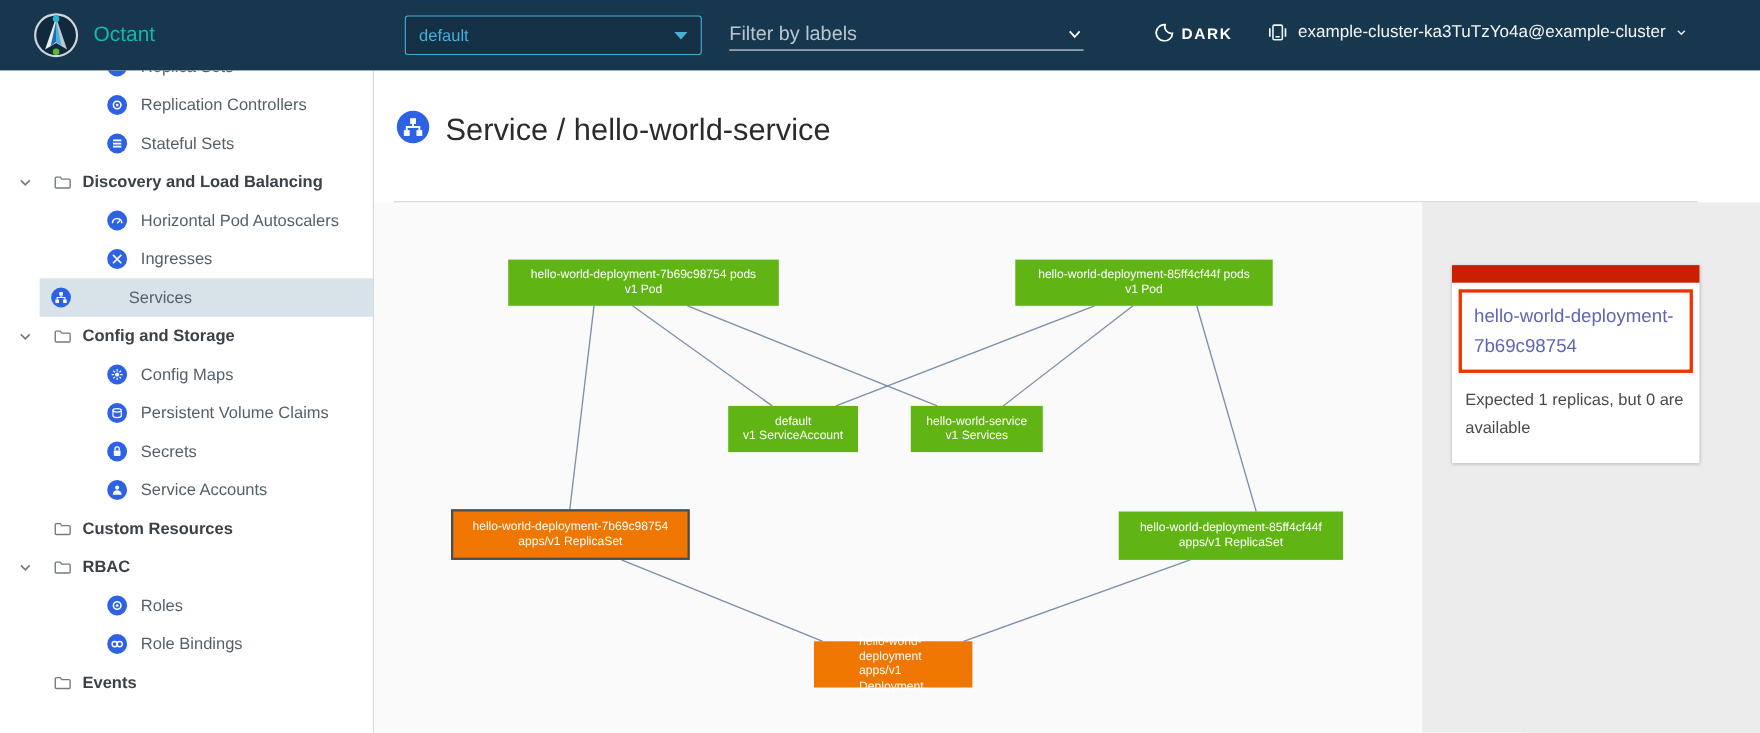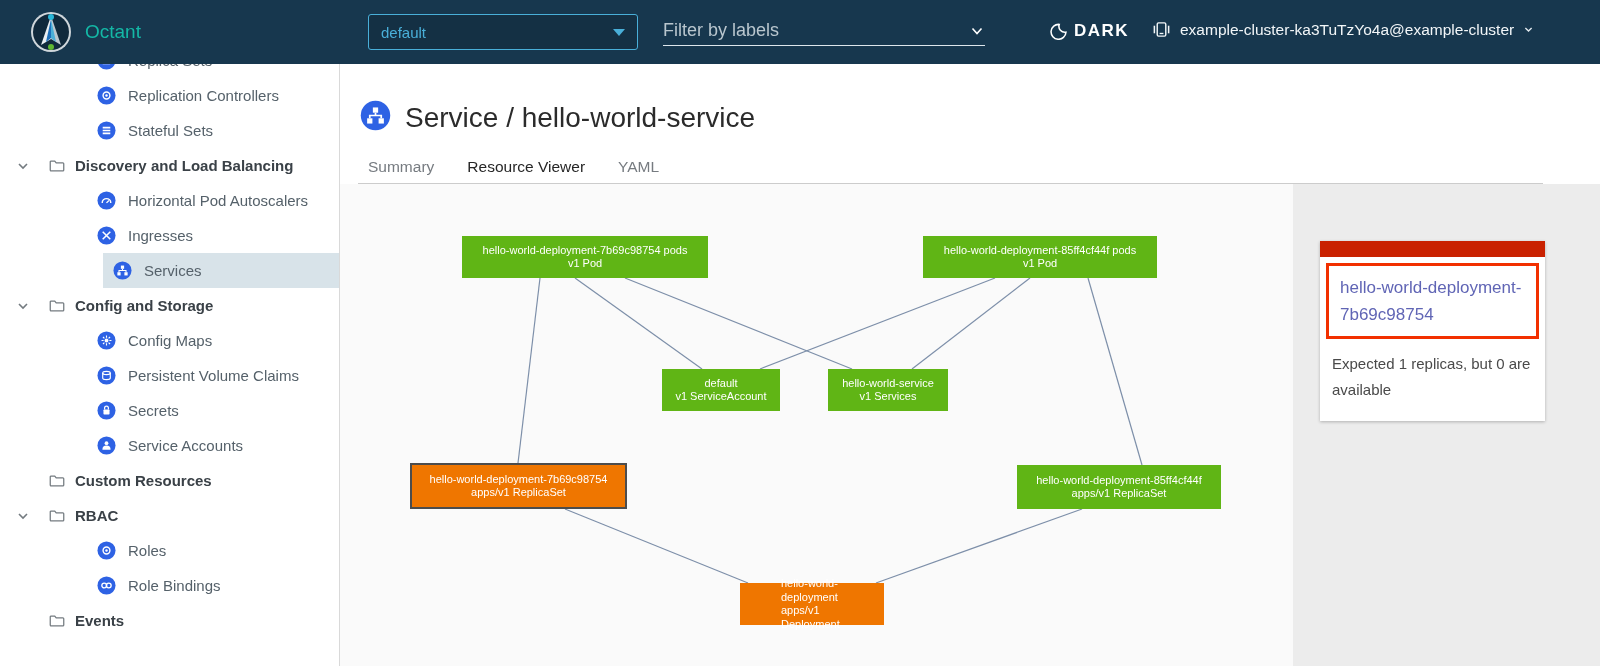--- a/index.html
+++ b/index.html
@@ -17,31 +17,31 @@
   .ns-select .val { color:#49afd9; font-size:15px; }
   .ns-caret { margin-left:auto; width:0; height:0; border-left:6px solid transparent;
     border-right:6px solid transparent; border-top:7px solid #49afd9; }
   .filter-wrap { position:absolute; left:663px; top:16px; width:322px; height:30px;
     border-bottom:1px solid #dde6ec; display:flex; align-items:center; }
   .filter-wrap input { flex:1; background:transparent; border:none; outline:none;
     color:#e7eef3; font-size:18px; font-family:"Liberation Sans",sans-serif; }
   .filter-wrap input::placeholder { color:#b9c6ce; opacity:1; }
   .theme-toggle { position:absolute; left:1050px; top:21px; display:flex;
     align-items:center; gap:7px; color:#fff; cursor:pointer; }
-  .theme-toggle .lbl { font-size:17px; font-weight:bold; letter-spacing:1.5px; }
+  .theme-toggle .lbl { font-size:14px; font-weight:bold; letter-spacing:1.5px; }
   .context { position:absolute; left:1152px; top:20px; display:flex;
     align-items:center; gap:9px; color:#f2f6f8; font-size:15.5px; cursor:pointer; }
 
   
   .sidebar { position:absolute; left:0; top:64px; width:340px; height:602px;
     background:#fff; border-right:1px solid #d9d9d9; overflow:hidden; z-index:10; }
   .nav { position:absolute; left:0; top:-21px; right:0; }
   .row { height:35px; display:flex; align-items:center; cursor:pointer; }
   .row.child { padding-left:97px; }
-  .row.child.selected { background:#d8e3e9; margin-left:103px; padding-left:10px; }
+  .row.child.selected { background:#d8e3e9; margin-left:36px; padding-left:10px;gap:40px; }
   .row.child .k8s-icon { width:19px; height:19px; margin-right:12px; flex:none; }
   .row.child .lbl { font-size:15px; color:#55616a; white-space:nowrap; }
   .row.group { padding-left:16px; }
   .row.group .chev { width:14px; height:14px; margin-right:18px; flex:none; }
   .row.group .chev.empty { visibility:hidden; }
   .row.group .folder { width:18px; height:18px; margin-right:9px; flex:none; }
   .row.group .lbl { font-size:15px; font-weight:bold; color:#3a4147; white-space:nowrap; }
 
   
   .main { position:absolute; left:340px; top:64px; width:1260px; height:602px; background:#fff; }
@@ -274,25 +274,20 @@
     <span><svg width="31" height="31" viewBox="0 0 20 20">
           <circle cx="10" cy="10" r="9.5" fill="#2e62e4"></circle>
           <rect x="8.3" y="4.8" width="3.4" height="3.4" fill="#fff"></rect>
           <rect x="4.6" y="11.8" width="3.4" height="3.4" fill="#fff"></rect>
           <rect x="12" y="11.8" width="3.4" height="3.4" fill="#fff"></rect>
           <path d="M10 8.2v1.8M10 10H6.3v1.8M10 10h3.7v1.8" stroke="#fff" stroke-width="1.1" fill="none"></path>
         </svg></span>
     <h1>Service / hello-world-service</h1>
   </div>
 
-  <div class="tabs">
-      <div class="tab">Summary</div>
-      <div class="tab active">Resource Viewer</div>
-      <div class="tab">YAML</div>
-    </div>
   <div class="tab-divider"></div>
 
   <div class="graph-area">
     <svg class="edges" width="953" height="482">
         <line x1="200" y1="94" x2="178" y2="279" stroke="#7d8fa9" stroke-width="1.2"></line>
         <line x1="235" y1="94" x2="362" y2="185" stroke="#7d8fa9" stroke-width="1.2"></line>
         <line x1="285" y1="94" x2="512" y2="185" stroke="#7d8fa9" stroke-width="1.2"></line>
         <line x1="655" y1="94" x2="420" y2="185" stroke="#7d8fa9" stroke-width="1.2"></line>
         <line x1="690" y1="94" x2="572" y2="185" stroke="#7d8fa9" stroke-width="1.2"></line>
         <line x1="748" y1="94" x2="802" y2="281" stroke="#7d8fa9" stroke-width="1.2"></line>

